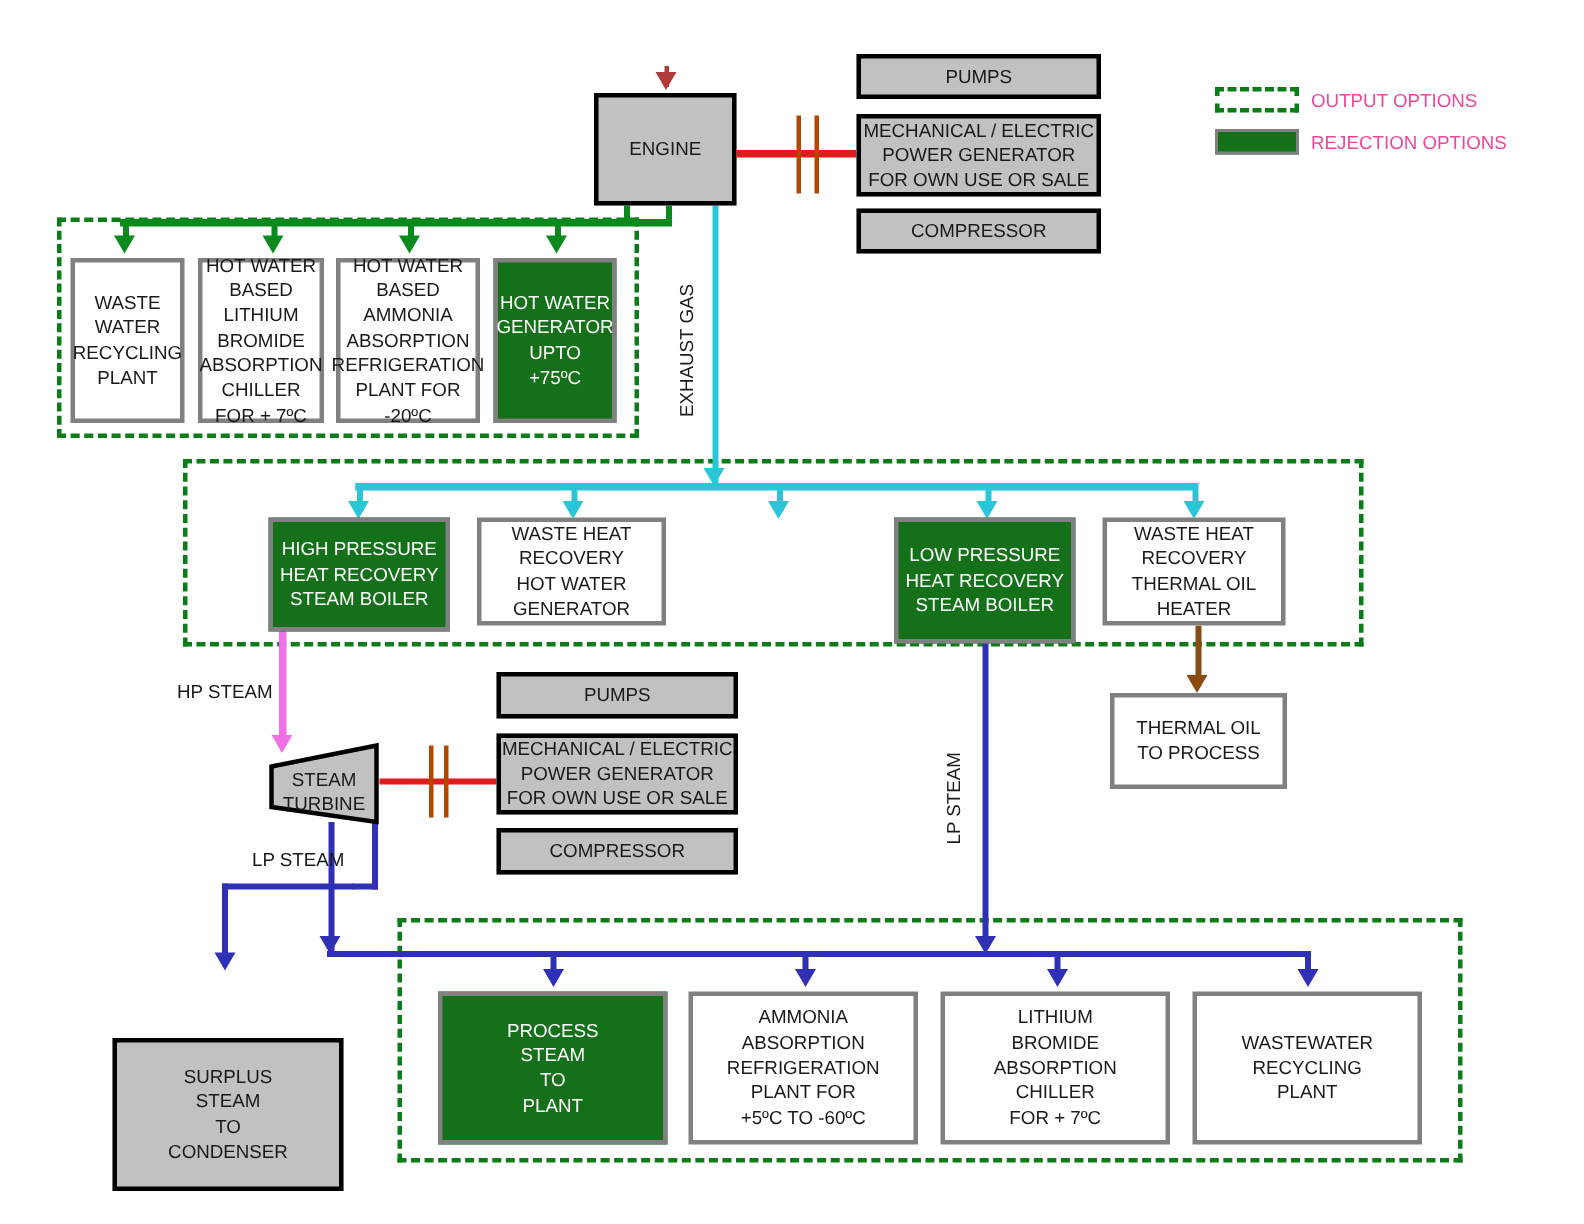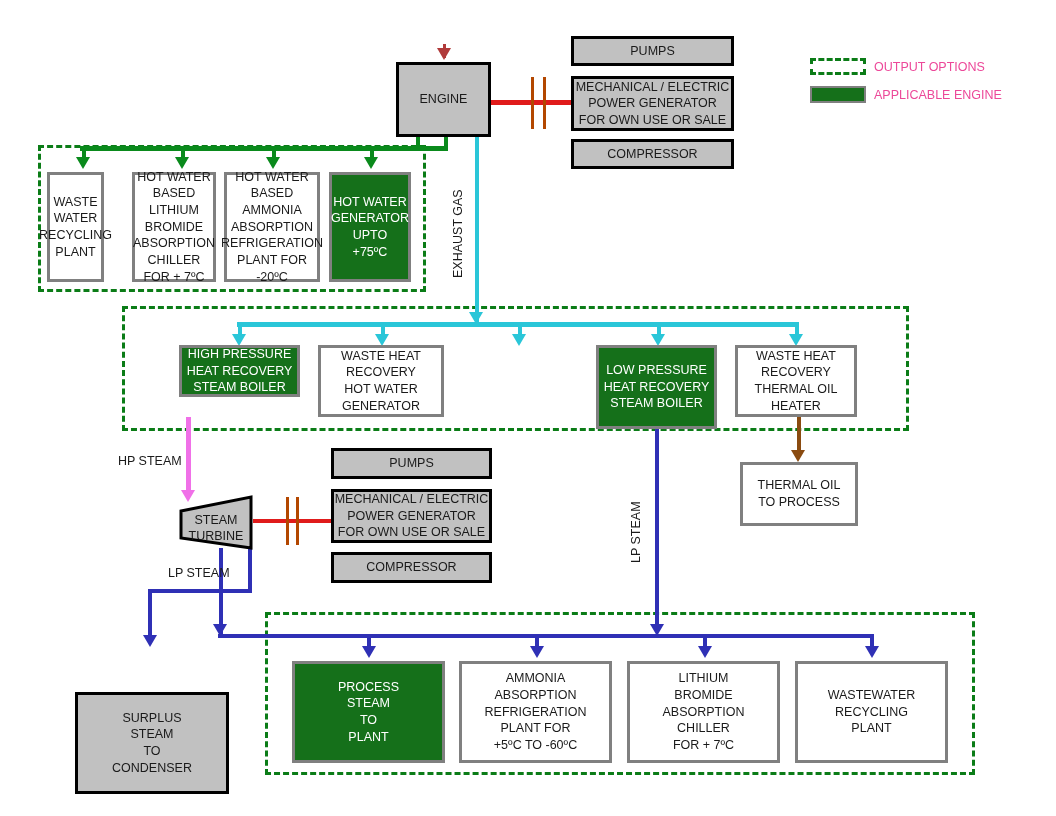--- a/index.html
+++ b/index.html
@@ -123,21 +123,21 @@
 
 <div id="canvas">
 
   <div id="legend" style="left:810px; top:58px; width:240px; height:50px;">
     <div class="legend-row" style="left:0; top:0;">
       <span class="legend-swatch-dashed"></span>
       <span class="legend-text">OUTPUT OPTIONS</span>
     </div>
     <div class="legend-row" style="left:0; top:28px;">
       <span class="legend-swatch-solid"></span>
-      <span class="legend-text">APPLICABLE  ENGINE</span>
+      <span class="legend-text">REJECTION  OPTIONS</span>
     </div>
   </div>
 
 
   <div class="line v" style="left:443px; top:44px; height:14px; background:#b03a3a; width:3px;"></div>
   <div class="arrow down" style="left:437px; top:48px; border-top-color:#b03a3a;"></div>
 
   <div class="box box-grey-thick" style="left:396px; top:62px; width:95px; height:75px;">
     <span>ENGINE</span>
   </div>
@@ -168,21 +168,21 @@
   <div class="arrow down" style="left:76px; top:157px; border-top-color:#0a8a1c;"></div>
   <div class="line v" style="left:181px; top:146px; height:16px; background:#0a8a1c;"></div>
   <div class="arrow down" style="left:175px; top:157px; border-top-color:#0a8a1c;"></div>
   <div class="line v" style="left:272px; top:146px; height:16px; background:#0a8a1c;"></div>
   <div class="arrow down" style="left:266px; top:157px; border-top-color:#0a8a1c;"></div>
   <div class="line v" style="left:370px; top:146px; height:16px; background:#0a8a1c;"></div>
   <div class="arrow down" style="left:364px; top:157px; border-top-color:#0a8a1c;"></div>
 
   <div class="group-dashed" style="left:38px; top:145px; width:388px; height:147px;"></div>
 
-  <div class="box box-white" style="left:47px; top:172px; width:57px; height:110px;">
+  <div class="box box-white" style="left:47px; top:172px; width:76px; height:110px;">
     <span>WASTE
 WATER
 RECYCLING
 PLANT</span>
   </div>
   <div class="box box-white" style="left:132px; top:172px; width:84px; height:110px;">
     <span>HOT WATER
 BASED
 LITHIUM
 BROMIDE
@@ -218,21 +218,21 @@
   <div class="arrow down" style="left:232px; top:334px; border-top-color:#2ac6d8;"></div>
   <div class="line v" style="left:381px; top:322px; height:18px; background:#2ac6d8;"></div>
   <div class="arrow down" style="left:375px; top:334px; border-top-color:#2ac6d8;"></div>
   <div class="line v" style="left:518px; top:322px; height:18px; background:#2ac6d8;"></div>
   <div class="arrow down" style="left:512px; top:334px; border-top-color:#2ac6d8;"></div>
   <div class="line v" style="left:657px; top:322px; height:18px; background:#2ac6d8;"></div>
   <div class="arrow down" style="left:651px; top:334px; border-top-color:#2ac6d8;"></div>
   <div class="line v" style="left:795px; top:322px; height:18px; background:#2ac6d8;"></div>
   <div class="arrow down" style="left:789px; top:334px; border-top-color:#2ac6d8;"></div>
 
-  <div class="box box-green" style="left:179px; top:345px; width:121px; height:52px;">
+  <div class="box box-green" style="left:179px; top:345px; width:121px; height:76px;">
     <span>HIGH PRESSURE
 HEAT RECOVERY
 STEAM BOILER</span>
   </div>
   <div class="box box-white" style="left:318px; top:345px; width:126px; height:72px;">
     <span>WASTE  HEAT
 RECOVERY
 HOT WATER
 GENERATOR</span>
   </div>

